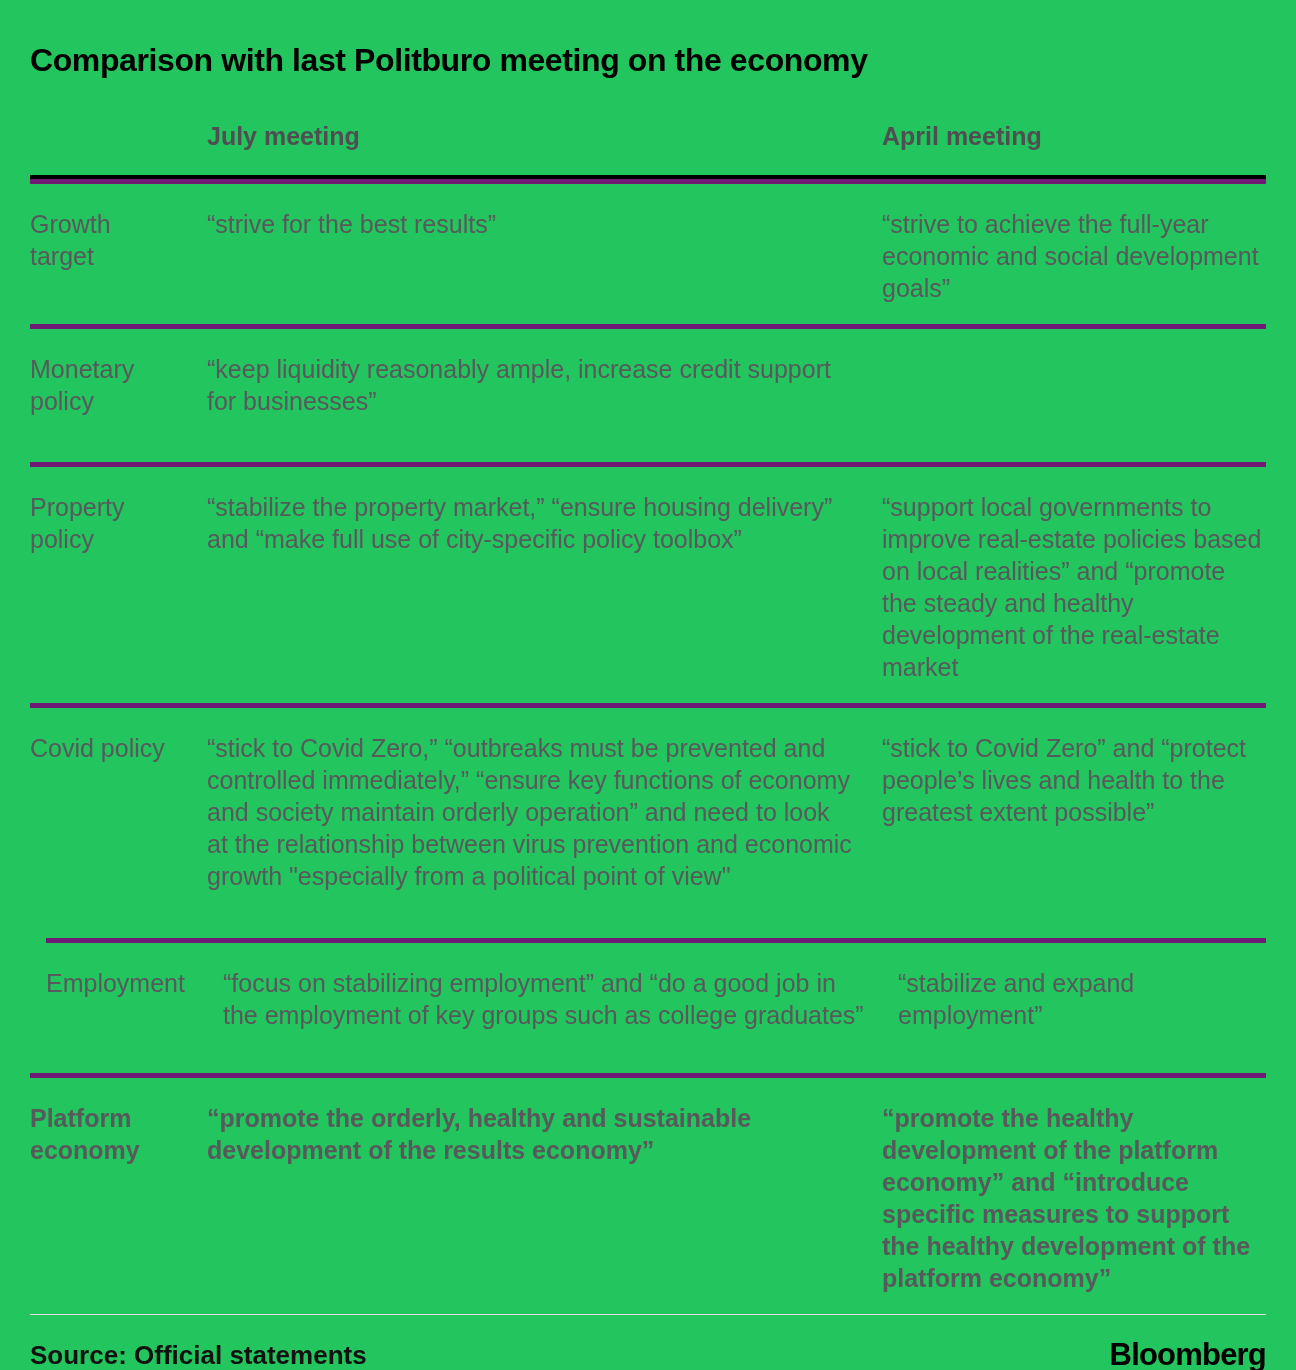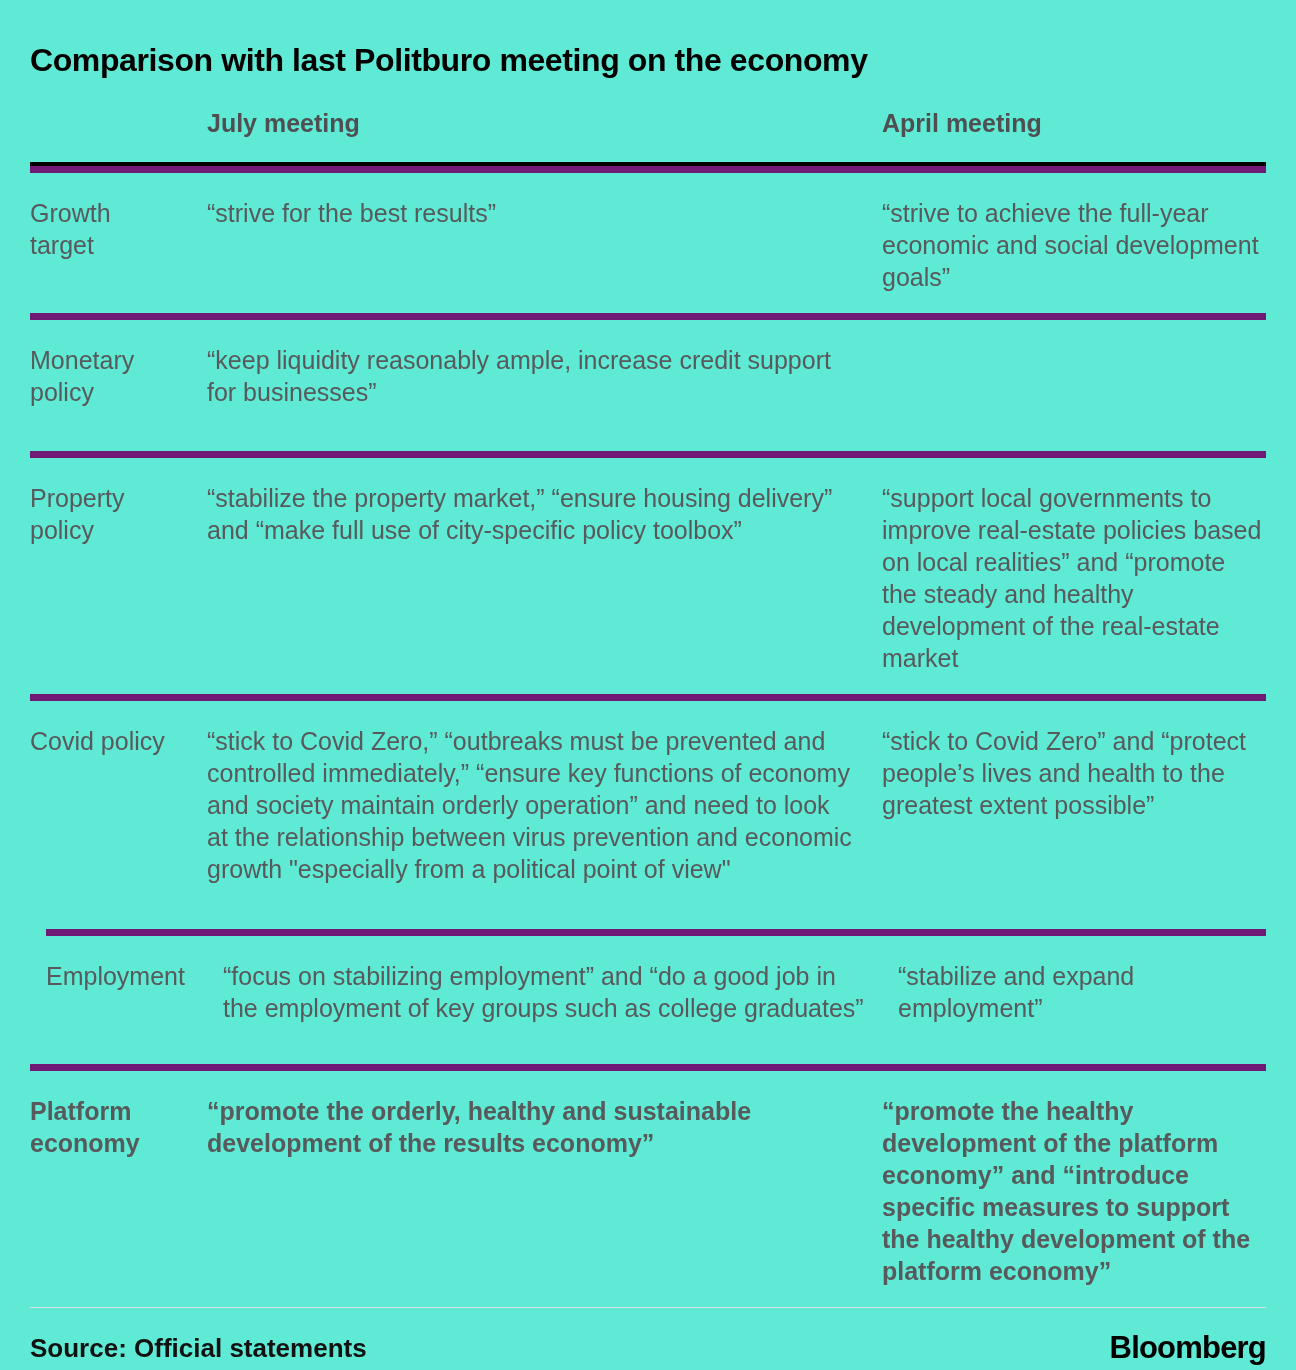--- a/index.html
+++ b/index.html
@@ -1,49 +1,49 @@
 <!DOCTYPE html>
 <html><head>
 <meta charset="utf-8">
 <style>
   * { box-sizing: border-box; margin: 0; padding: 0; }
   html, body { background: #ffffff; }
   .page {
     width: 1296px;
     height: 1370px;
-    background: #5eead4;
+    background: #22c55e;
     padding: 28px 30px 0 30px;
     font-family: "Liberation Sans", "DejaVu Sans", sans-serif;
     overflow: hidden;
   }
   .title {
     font-size: 32px;
     line-height: 36px;
     font-weight: 700;
     color: #000000;
     letter-spacing: -0.4px;
     margin-top: 14px;
   }
   .grid {
     display: grid;
     grid-template-columns: 177px 675px 384px;
   }
   .header-row {
-    margin-top: 31px;
+    margin-top: 44px;
     font-size: 25px;
     font-weight: 700;
     color: #4f4f51;
   }
   .rule {
     height: 4px;
     background: #000000;
     margin-top: 24px;
   }
   .row {
-    border-top: 7px solid #701a75;
+    border-top: 5px solid #701a75;
     padding: 24px 0 20px 0;
     font-size: 25px;
     line-height: 32px;
     color: #58595b;
   }
   .row:first-of-type { border-top: none; }
   .row-1 { min-height: 140px; }
   .row-2 { min-height: 138px; }
   .row-3 { min-height: 235px; }
   .row-4 { min-height: 235px; }

